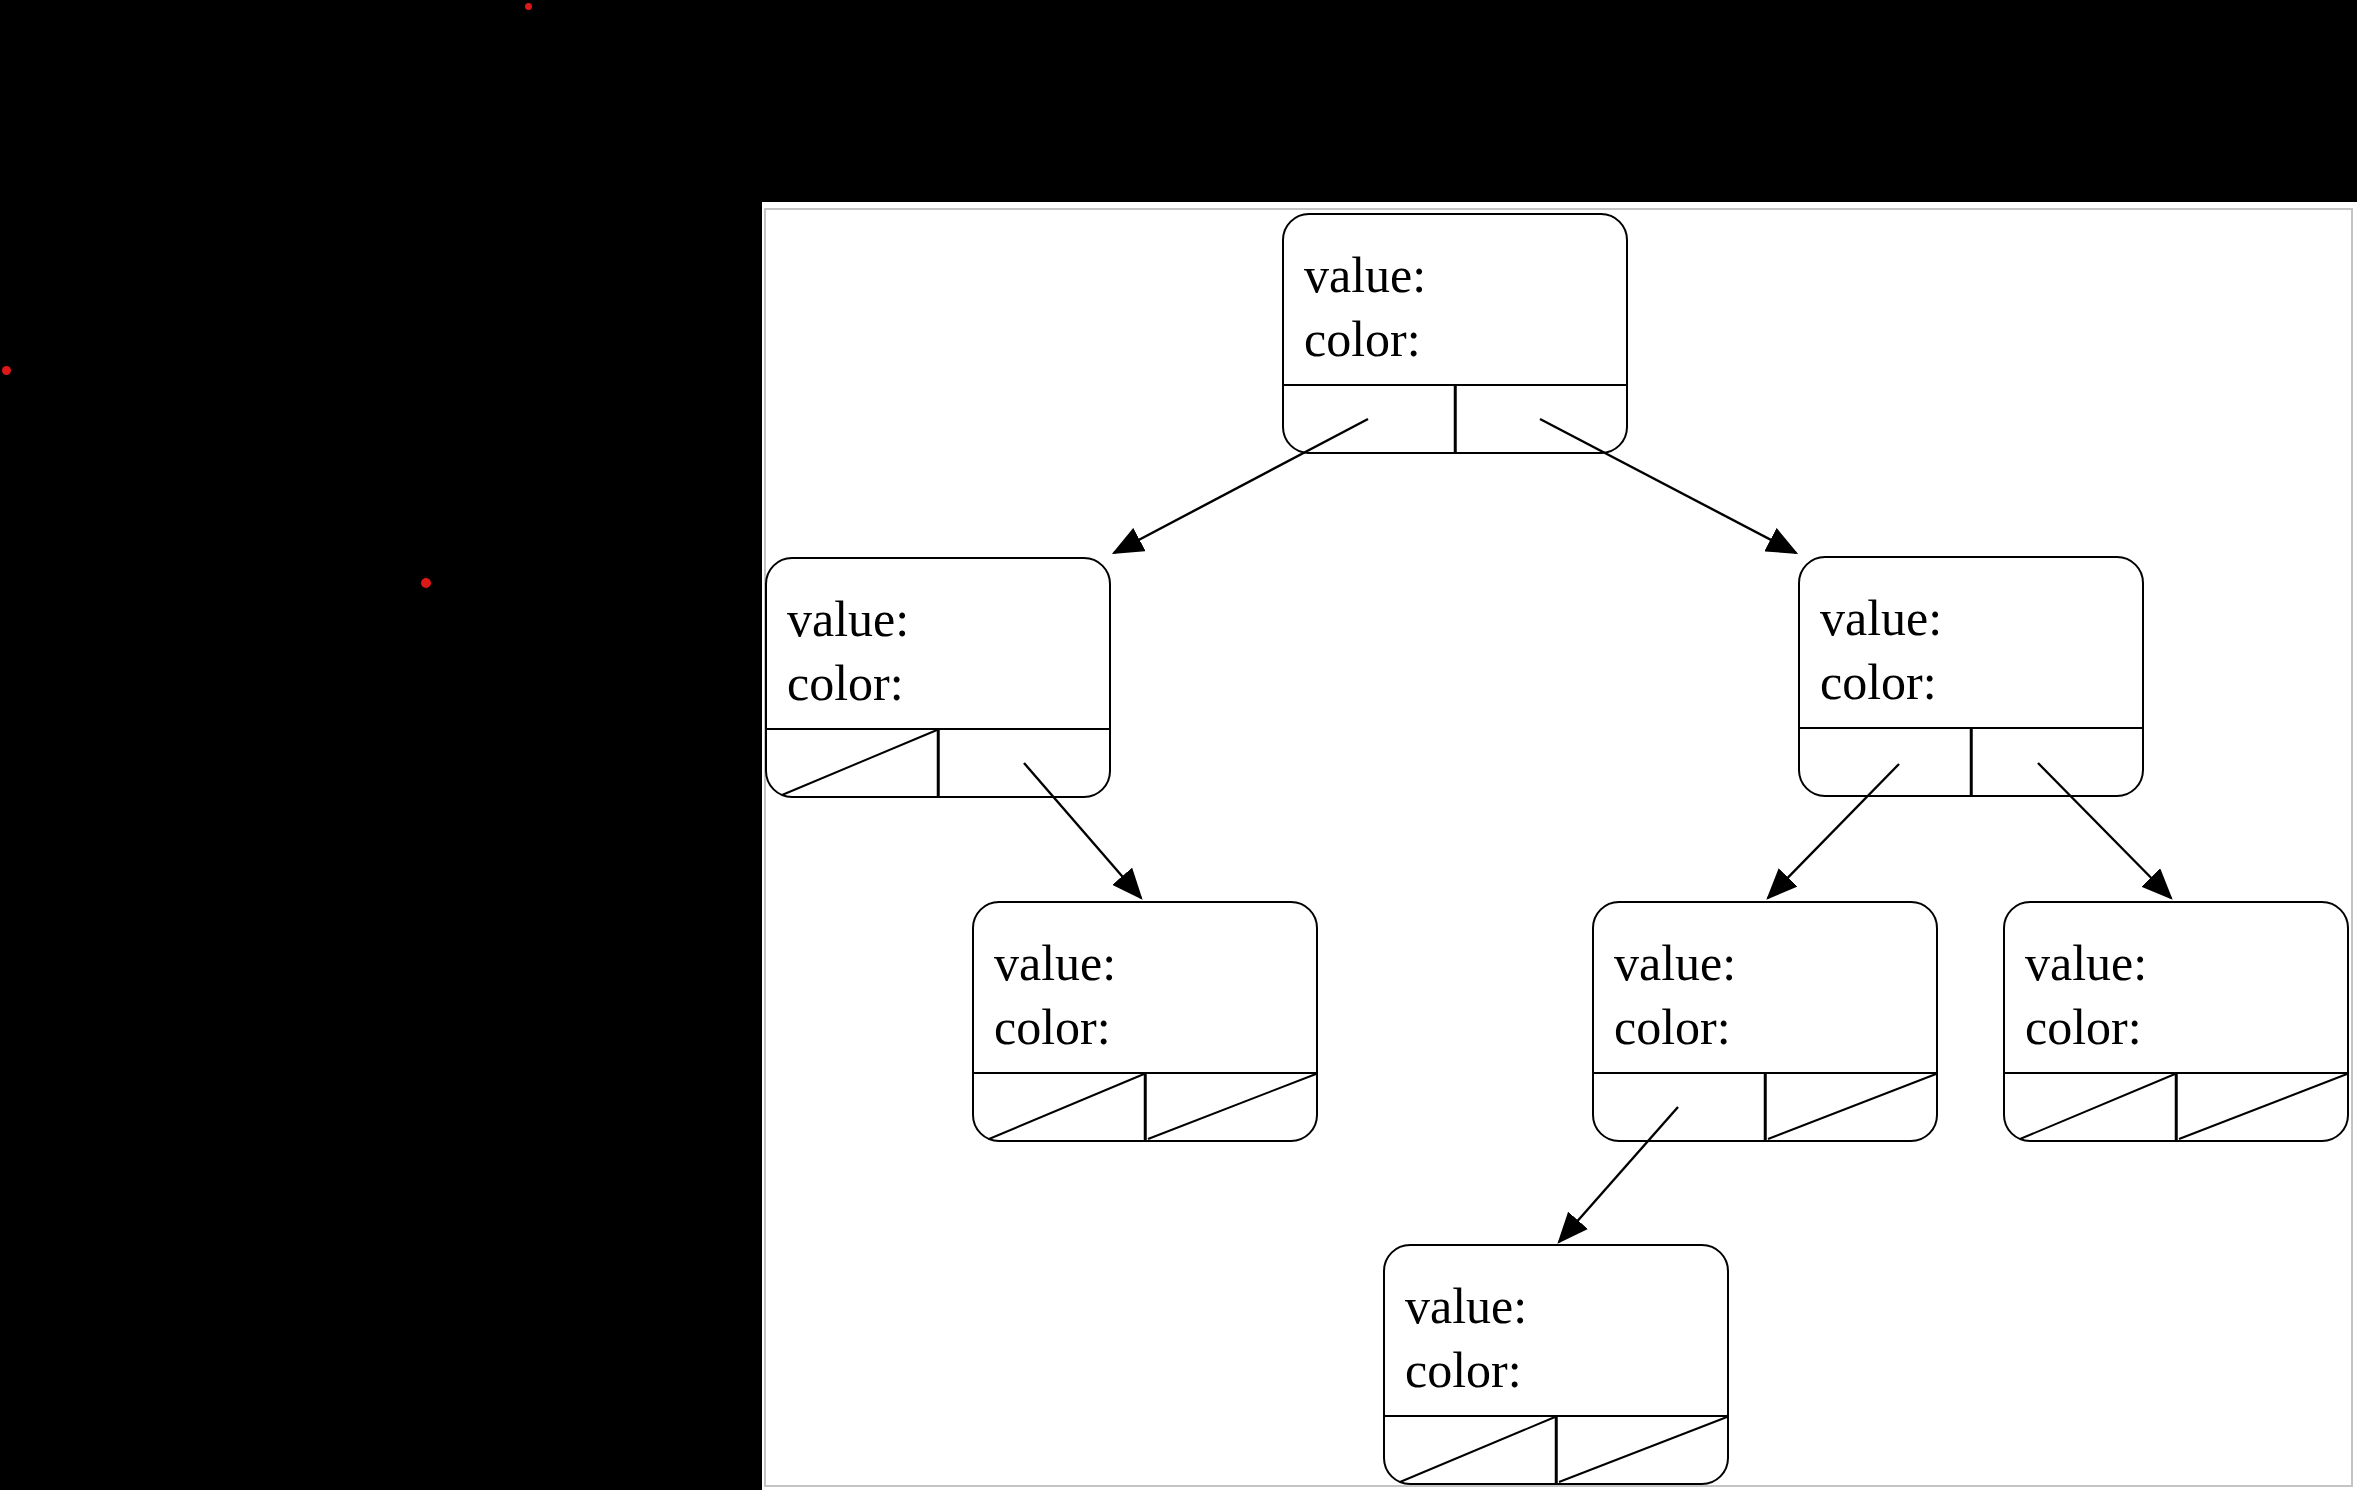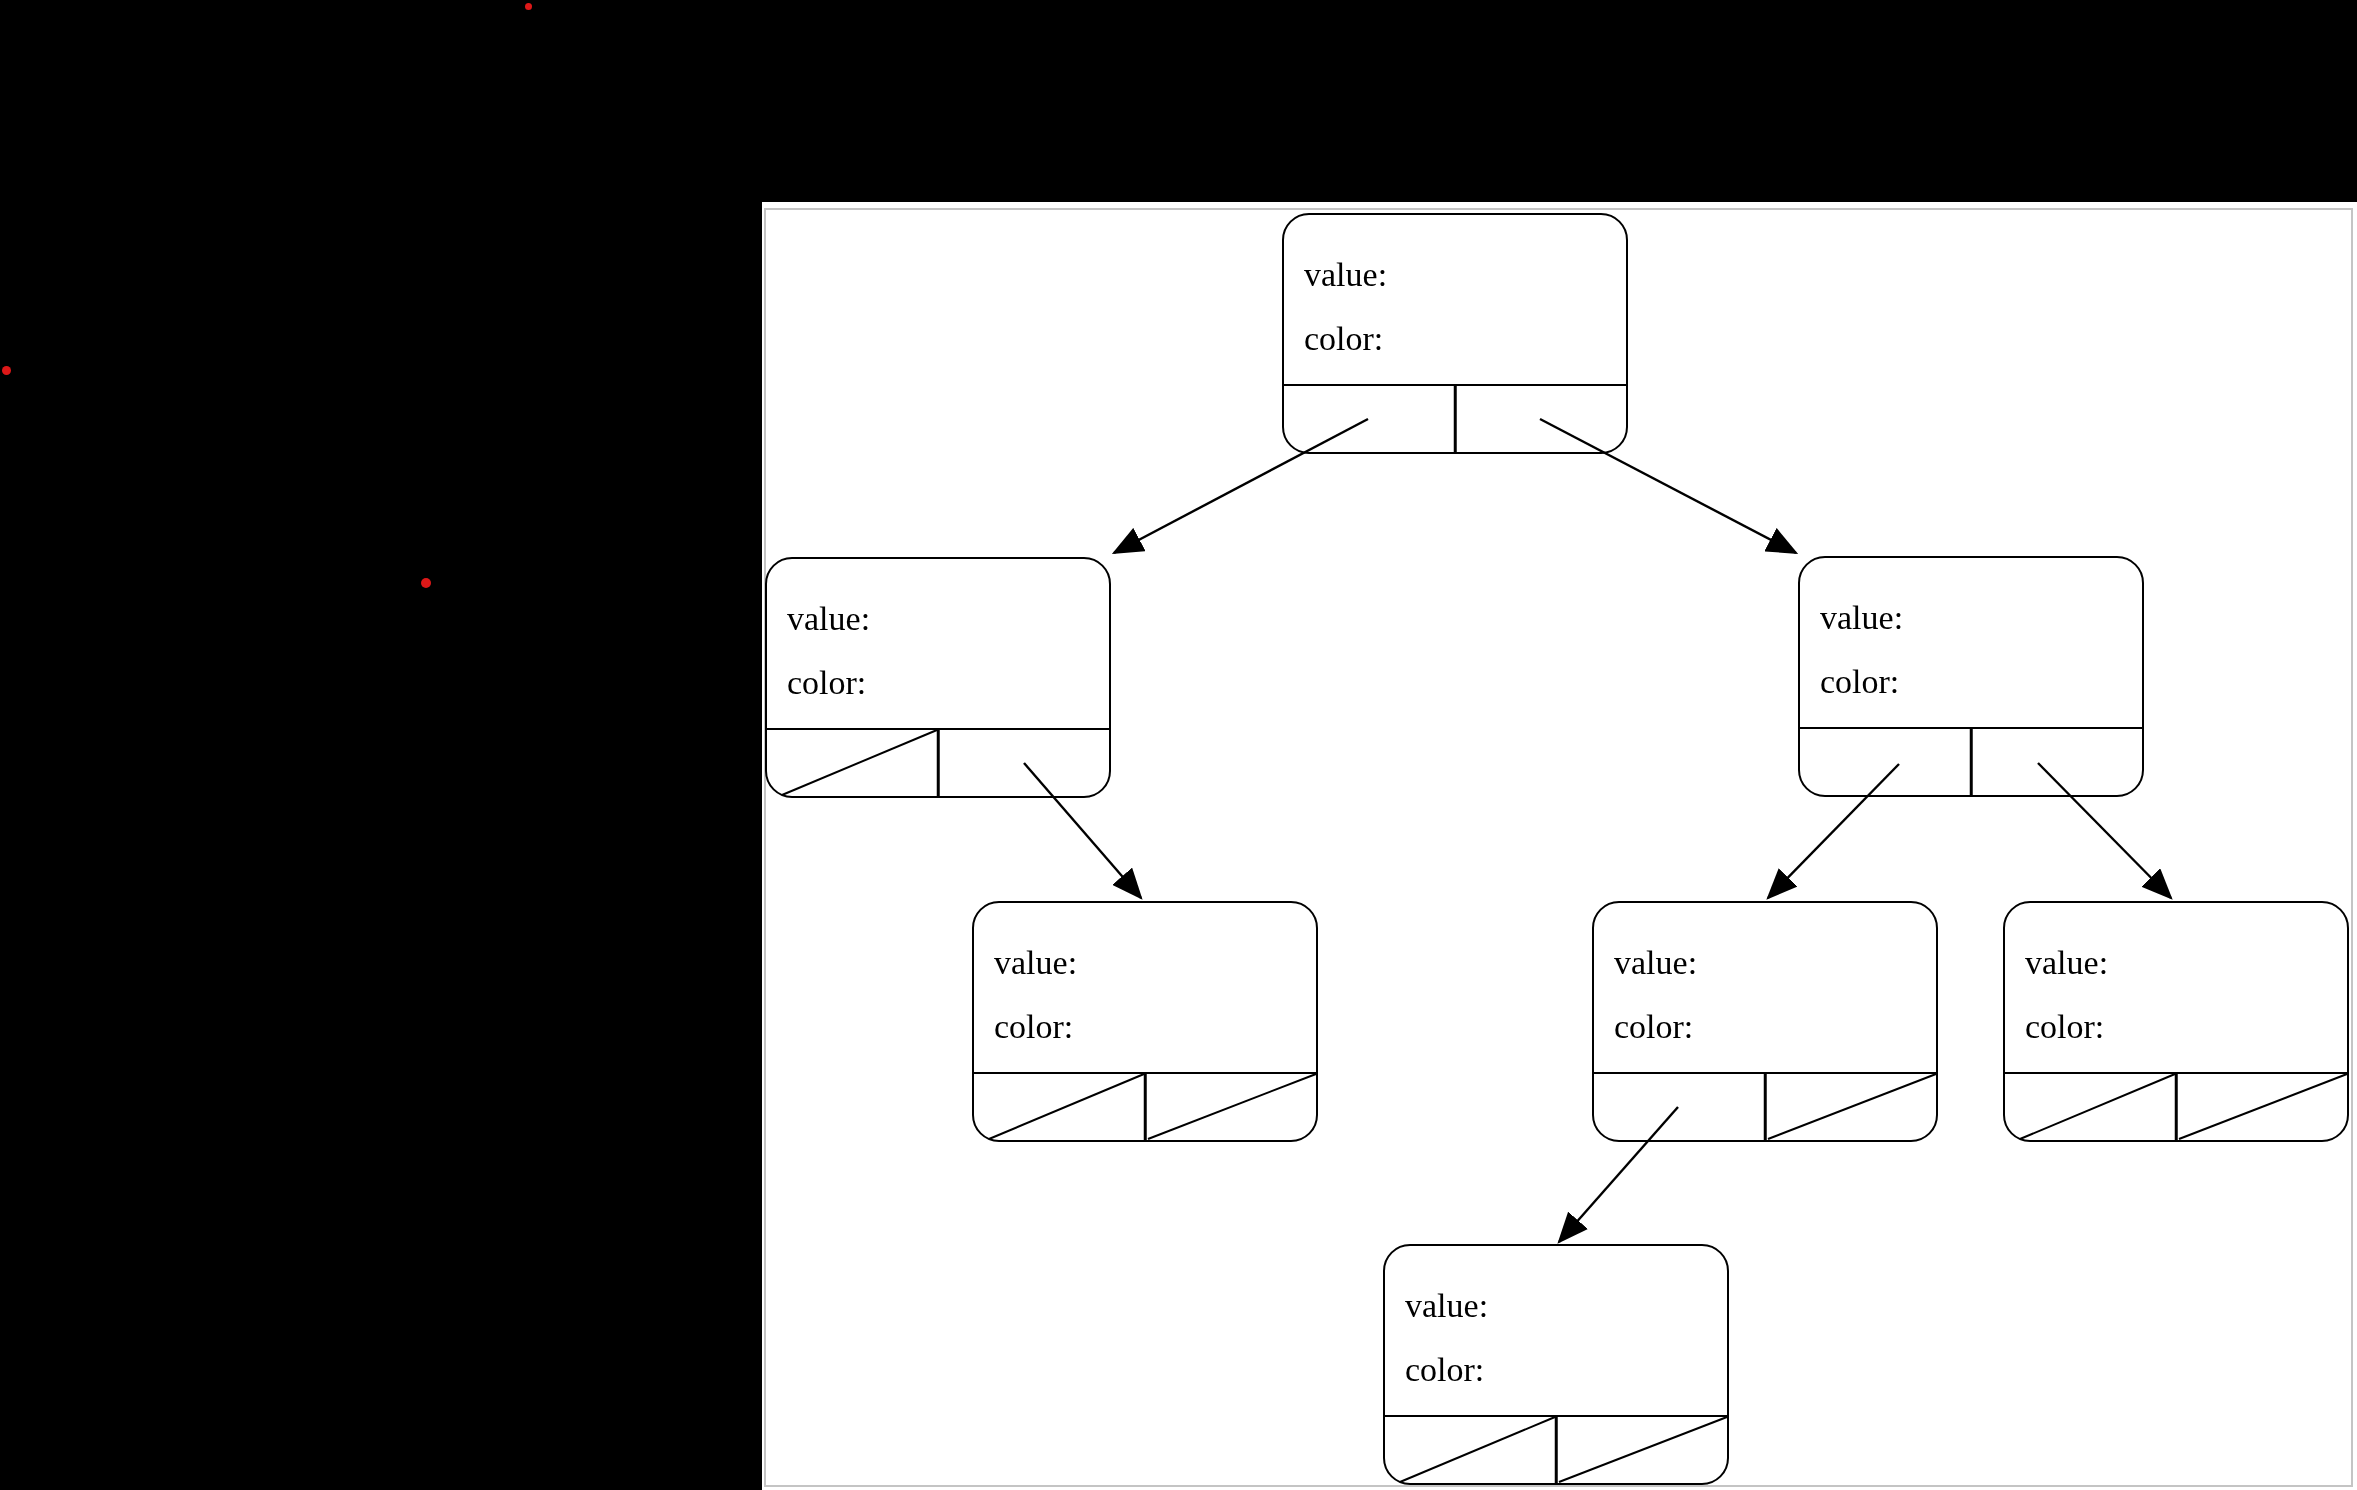--- a/index.html
+++ b/index.html
@@ -30,21 +30,21 @@
     position: absolute;
     background: #ffffff;
     border: 2.5px solid #000000;
     border-radius: 27px;
     box-sizing: border-box;
   }
   .node-text {
     position: absolute;
     left: 20px;
     top: 28px;
-    font-size: 34px;
+    font-size: 50px;
     line-height: 64px;
     color: #000000;
     white-space: nowrap;
   }
   .prow {
     position: absolute;
     left: 0;
     right: 0;
     bottom: 0;
     height: 66px;

